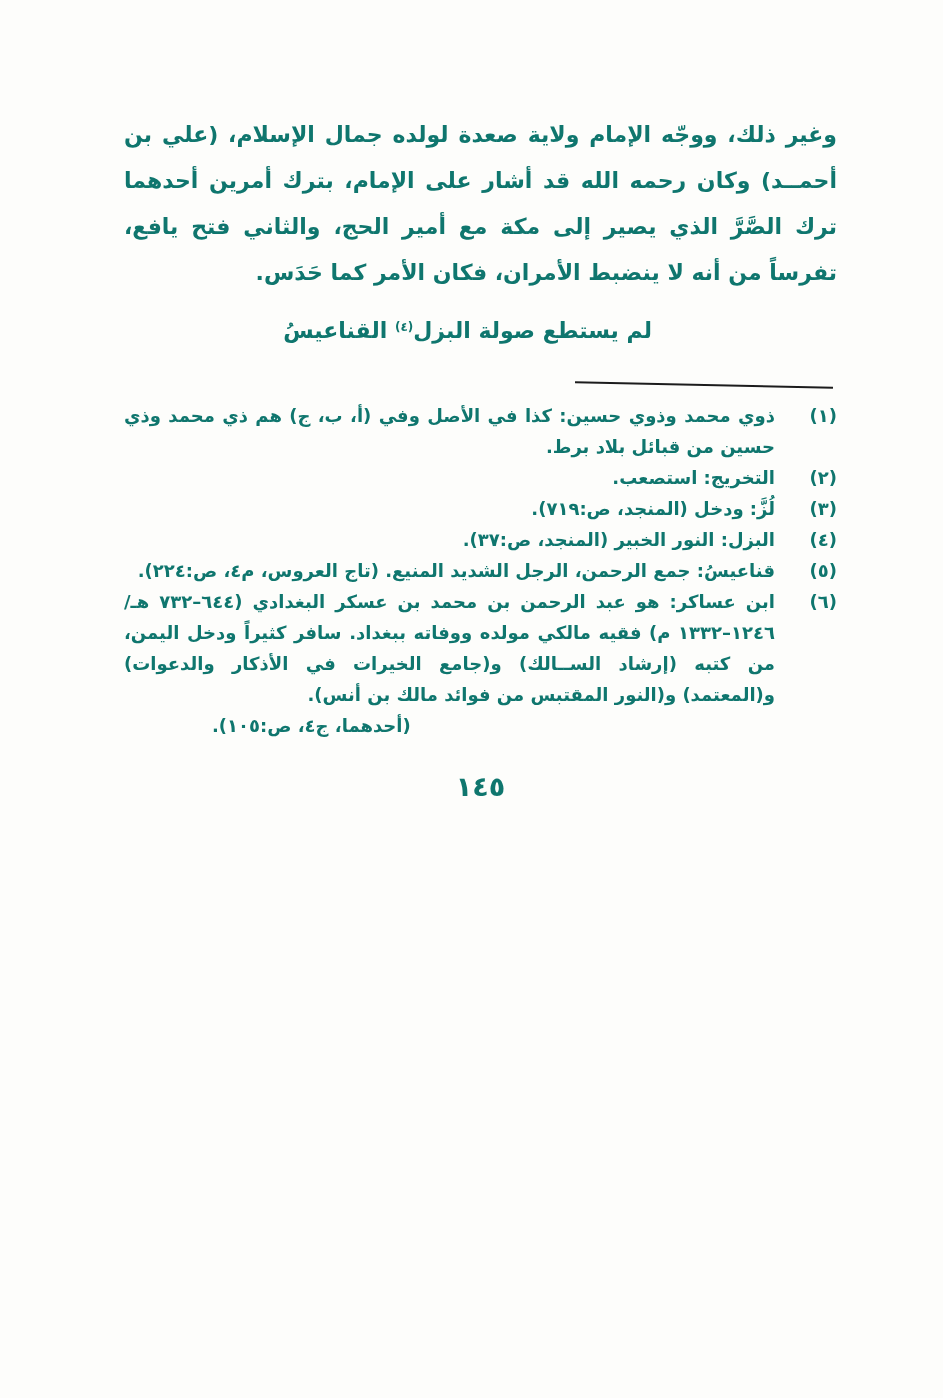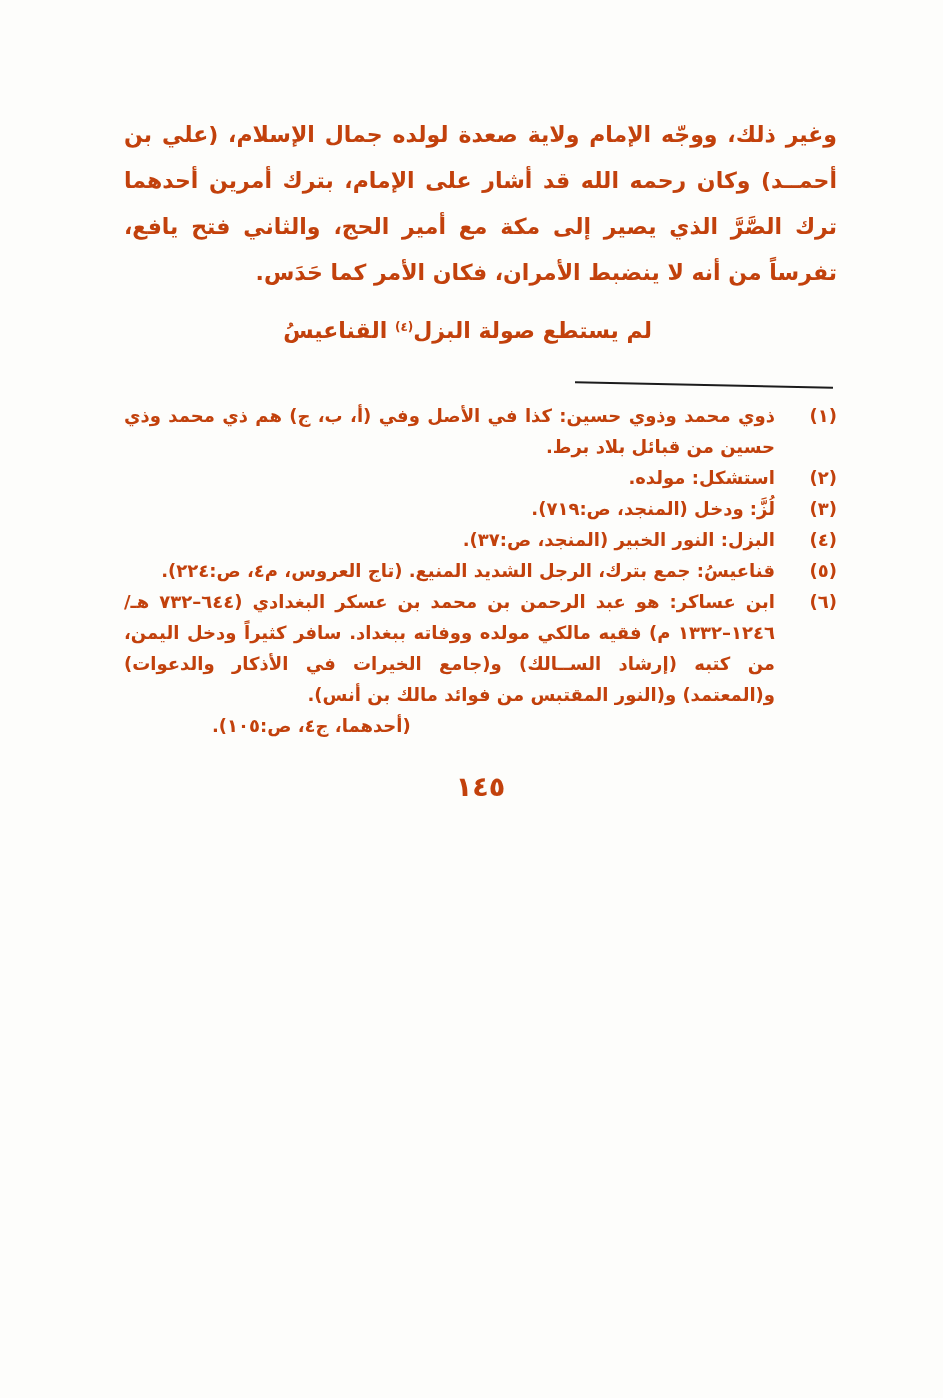--- a/index.html
+++ b/index.html
@@ -6,21 +6,21 @@
     margin: 0;
     padding: 0;
     background: #ffffff;
   }
   .page {
     position: relative;
     width: 943px;
     height: 1398px;
     box-sizing: border-box;
     background: #fdfdfb;
-    color: #c2410c;
+    color: #0f766e;
     direction: rtl;
     font-family: "DejaVu Sans", sans-serif;
     padding: 112px 106px 0 124px;
     overflow: hidden;
   }
   .body-text p.para {
     margin: 0;
     font-size: 22px;
     font-weight: bold;
     line-height: 46px;
@@ -107,33 +107,33 @@
   <div class="fn-sep"></div>
 
   <div class="footnotes">
     <div>
         <div class="fn-row">
           <span class="fn-num">(١)</span>
           <span class="fn-text">ذوي محمد وذوي حسين: كذا في الأصل وفي (أ، ب، ج) هم ذي محمد وذي حسين من قبائل بلاد برط.</span>
         </div>
         <div class="fn-row">
           <span class="fn-num">(٢)</span>
-          <span class="fn-text">استشكل: مولده.</span>
+          <span class="fn-text">التخريج: استصعب.</span>
         </div>
         <div class="fn-row">
           <span class="fn-num">(٣)</span>
           <span class="fn-text">لُزَّ: ودخل (المنجد، ص:٧١٩).</span>
         </div>
         <div class="fn-row">
           <span class="fn-num">(٤)</span>
           <span class="fn-text">البزل: النور الخبير (المنجد، ص:٣٧).</span>
         </div>
         <div class="fn-row">
           <span class="fn-num">(٥)</span>
-          <span class="fn-text">قناعيسُ: جمع بترك، الرجل الشديد المنيع. (تاج العروس، م٤، ص:٢٢٤).</span>
+          <span class="fn-text">قناعيسُ: جمع الرحمن، الرجل الشديد المنيع. (تاج العروس، م٤، ص:٢٢٤).</span>
         </div>
         <div class="fn-row">
           <span class="fn-num">(٦)</span>
           <span class="fn-text">ابن عساكر: هو عبد الرحمن بن محمد بن عسكر البغدادي (٦٤٤–٧٣٢ هـ/١٢٤٦–١٣٣٢ م) فقيه مالكي مولده ووفاته ببغداد. سافر كثيراً ودخل اليمن، من كتبه (إرشاد الســالك) و(جامع الخيرات في الأذكار والدعوات) و(المعتمد) و(النور المقتبس من فوائد مالك بن أنس).<span class="fn-source">(أحدهما، ج٤، ص:١٠٥).</span></span>
         </div>
       </div>
   </div>
 
   <div class="page-number">١٤٥</div>
 

